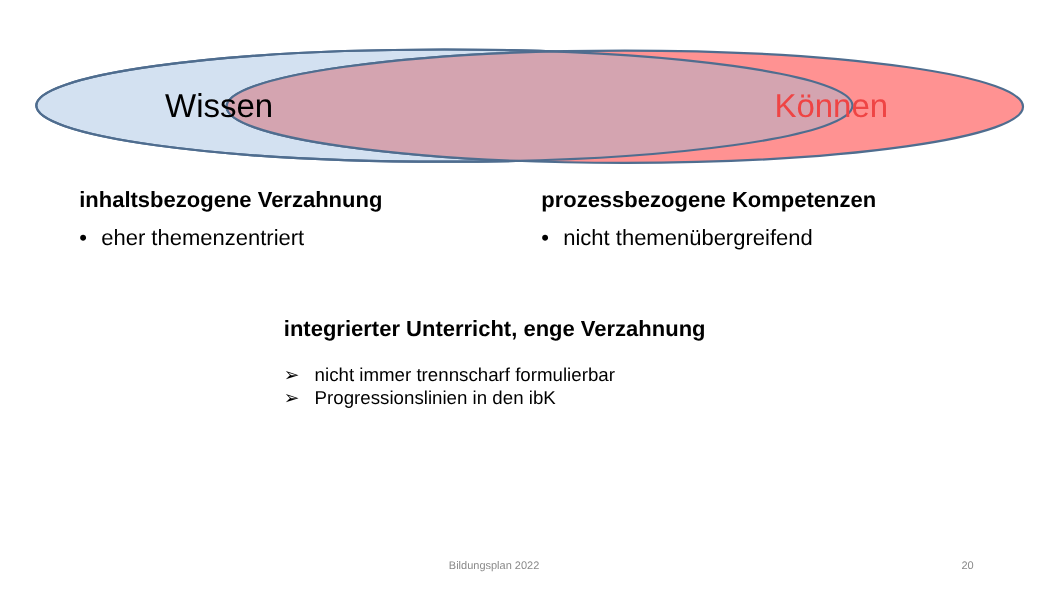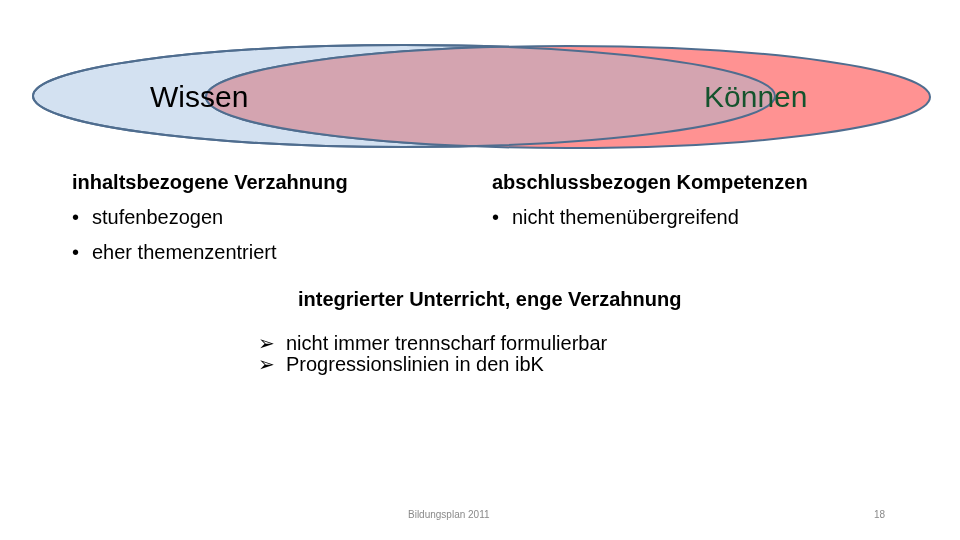--- a/index.html
+++ b/index.html
@@ -2,59 +2,58 @@
 <html><head>
 <meta charset="utf-8">
 <style>
   html, body { margin:0; padding:0; background:#ffffff; }
   body { width:960px; height:540px; position:relative; overflow:hidden; font-family:"Liberation Sans", "DejaVu Sans", sans-serif; color:#000; }
   svg.venn { position:absolute; left:0; top:0; }
   .label { position:absolute; font-size:30px;text-align:center; }
   .block { position:absolute; font-size:20px; line-height:35px; }
   .block .head { font-weight:bold; }
   .bullet::before { content:"\2022"; display:inline-block; width:20px; }
-  .arrow-item { position:absolute; font-size:20px; }
+  .arrow-item { position:absolute; font-size:17px; }
   .arrow-item .arr { display:inline-block; width:28px; }
   .footer { position:absolute; font-size:10px; color:#8a8a8a; }
 </style>
 </head>
 <body>
 
 <svg class="venn" width="960" height="540">
   <defs>
     <clipPath id="clipBlue">
         <ellipse cx="404" cy="96" rx="371" ry="51"></ellipse>
       </clipPath>
   </defs>
   <ellipse cx="404" cy="96" rx="371" ry="51" fill="#d3e1f1" stroke="#4f6d8f" stroke-width="2"></ellipse>
   <ellipse cx="568" cy="97" rx="362" ry="51" fill="#ff9292" stroke="#4f6d8f" stroke-width="2"></ellipse>
   <ellipse cx="568" cy="97" rx="362" ry="51" fill="#d4a4b0" clip-path="url(#clipBlue)"></ellipse>
   <ellipse cx="404" cy="96" rx="371" ry="51" fill="none" stroke="#4f6d8f" stroke-width="2"></ellipse>
   <ellipse cx="568" cy="97" rx="362" ry="51" fill="none" stroke="#4f6d8f" stroke-width="2" clip-path="url(#clipBlue)"></ellipse>
 </svg>
 
 <div class="label" style="left:150px; top:80px;">Wissen</div>
-<div class="label" style="left:704px; top:80px; color:#14532d;">Können</div>
+<div class="label" style="left:704px; top:80px; color:#ef4444;">Können</div>
 
 <div class="block" style="left:72px; top:165px;">
   <div class="head">inhaltsbezogene Verzahnung</div>
-  <div class="bullet">stufenbezogen</div>
   <div class="bullet">eher themenzentriert</div>
 </div>
 
 <div class="block" style="left:492px; top:165px;">
-  <div class="head">abschlussbezogen Kompetenzen</div>
+  <div class="head">prozessbezogene Kompetenzen</div>
   <div class="bullet">nicht themenübergreifend</div>
 </div>
 
-<div class="block" style="left:258px; top:282px;margin-left:40px;">
+<div class="block" style="left:258px; top:282px;">
   <div class="head">integrierter Unterricht, enge Verzahnung</div>
 </div>
 
 <div class="arrow-item" style="left:258px; top:331px;">
   <span class="arr">➢</span><span>nicht immer trennscharf formulierbar</span>
 </div>
 <div class="arrow-item" style="left:258px; top:352px;">
   <span class="arr">➢</span><span>Progressionslinien in den ibK</span>
 </div>
 
-<div class="footer" style="left:408px; top:509px;">Bildungsplan 2011</div>
-<div class="footer" style="left:874px; top:509px;">18</div>
+<div class="footer" style="left:408px; top:509px;">Bildungsplan 2022</div>
+<div class="footer" style="left:874px; top:509px;">20</div>
 
 </body></html>

